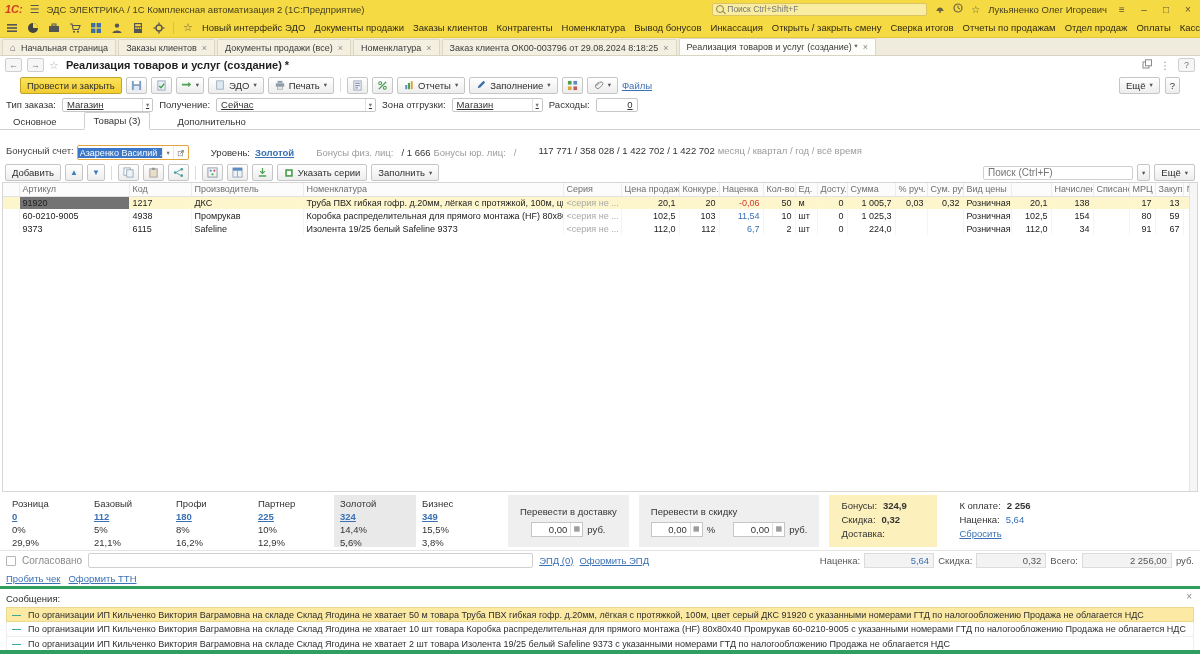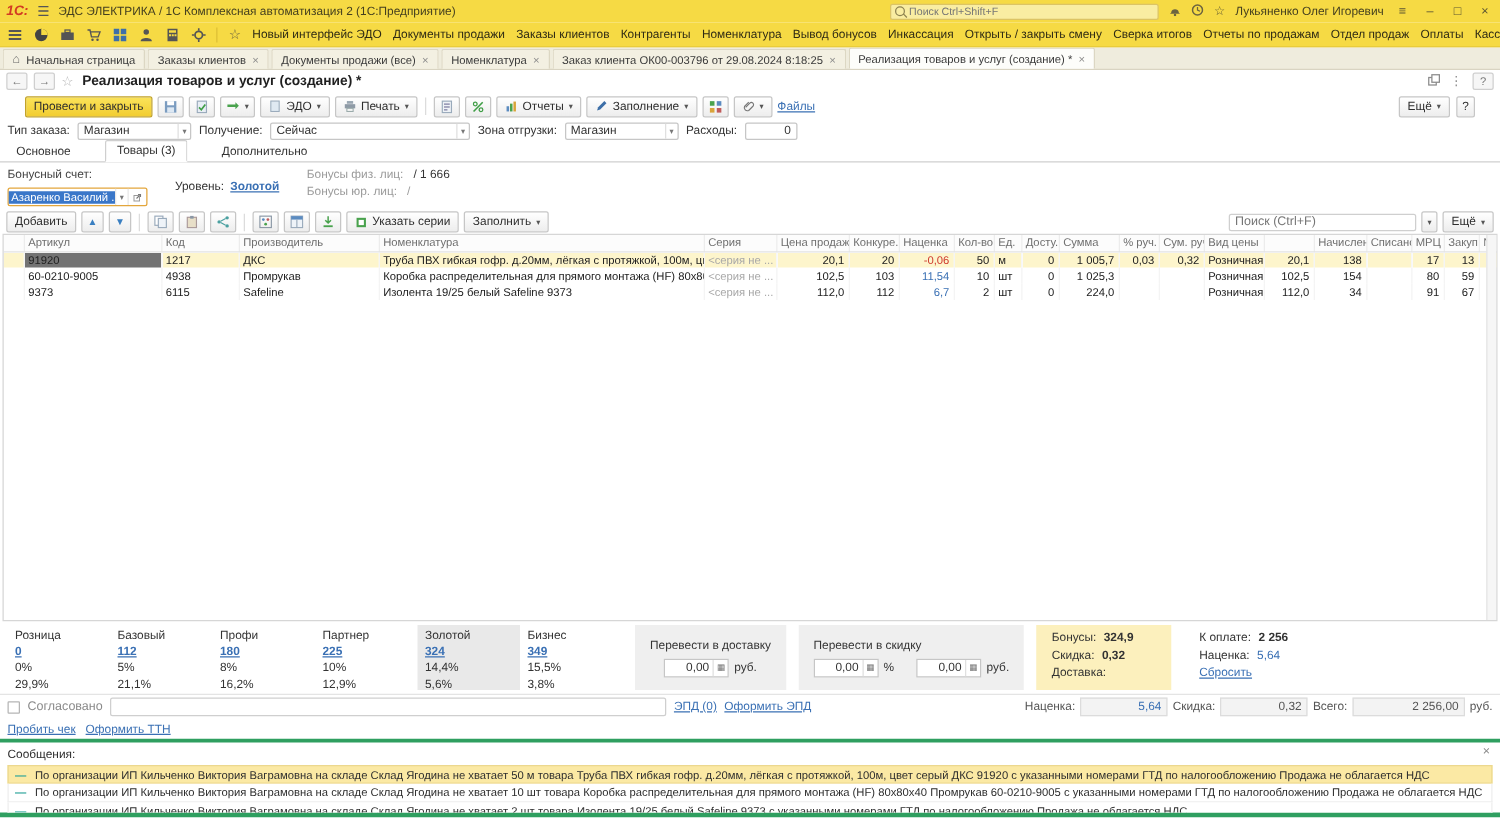--- a/index.html
+++ b/index.html
@@ -51,38 +51,38 @@
   .btn.primary { background:linear-gradient(#fbe35a,#f2cd31); border-color:#c2a32a; }
   .btn.iconbtn { padding:0 4px; }
   .caret { font-size:6.5px; color:#555; }
   .vsep { width:1px; height:14px; background:#dcdcdc; margin:0 2px; }
   .link { color:#3a70b4; text-decoration:underline; font-size:9.5px; cursor:pointer; white-space:nowrap;}
   .tb-end { margin-left:auto; display:flex; gap:5px; align-items:center;}
 
   .params { height:17px; padding:0 6px; gap:6px; flex:none; font-size:9.5px; color:#333;}
   .plabel { color:#333; }
   .field { border:1px solid #c6c6c6; height:14px; background:#fff; border-radius:2px;
-           display:inline-flex; align-items:center; padding:0 0 0 4px; font-size:9.5px; }
+           display:inline-flex; align-items:center; padding:0 0 0 4px; font-size:9.5px;text-decoration:underline; }
   .field .val { min-width:72px; }
   .field .dd { color:#777; font-size:6.5px; padding:0 3px; border-left:1px solid #e0e0e0; margin-left:3px; height:100%; display:flex; align-items:center;}
   .numfield { width:42px; justify-content:flex-end; padding-right:4px; }
 
   .formtabs { height:17px; border-bottom:1px solid #cfcfcf; display:flex; align-items:flex-end; padding:0 4px; gap:18px; flex:none;}
   .ftab { padding:2px 9px 2px; font-size:9.5px; color:#333; cursor:pointer; }
   .ftab.active { border:1px solid #cfcfcf; border-bottom:2px solid #fff; margin-bottom:-1px; background:#fff; border-radius:2px 2px 0 0;}
 
   
   .bonus { flex:none; padding:4px 6px 3px; display:flex; gap:22px; font-size:9.5px; }
   .bonus .lbl { color:#444; margin-bottom:2px; }
   .acctfield { border:1px solid #e3a63c; height:15px; display:flex; align-items:center; border-radius:2px; background:#fff; width:112px;}
   .acctsel { background:#3a77c9; color:#fff; font-size:9px; padding:0 2px; flex:1; overflow:hidden; white-space:nowrap;}
   .acctbtn { color:#777; font-size:6.5px; padding:0 3px; border-left:1px solid #e8e8e8; height:100%; display:flex; align-items:center;}
   .greylbl { color:#9b9b9b; }
   .bonusnums { color:#333; }
-  .bonus .col { display:flex; flex-direction:column; gap:3px; justify-content:flex-start;}
+  .bonus .col { display:flex; flex-direction:row; gap:3px; justify-content:flex-start;margin-top:11px;}
 
   
   .gridtb { height:19px; padding:0 5px; gap:4px; flex:none; }
   .arrbtn { color:#3a7fc1; font-size:8px; }
   .gsearch { margin-left:auto; display:flex; gap:4px; align-items:center;}
   .gsearch .searchinput { width:150px; height:14px; border:1px solid #cfcfcf; border-radius:2px; font-size:10px; color:#9a9a9a; padding:0 4px; font-family:inherit; outline:none;}
 
   
   .gridwrap { height:310px; margin:0 2px; border:1px solid #d6d6d6; overflow:hidden; position:relative; flex:none; background:#fff;}
   table { border-collapse:collapse; table-layout:fixed; width:1188px; }
@@ -432,20 +432,24 @@
   </div>
   <div class="col">
     <span class="row" style="gap:8px">
       <span class="greylbl">Бонусы физ. лиц:</span>
       <span class="bonusnums">/   1 666</span>
     </span>
     <span class="row" style="gap:8px">
       <span class="greylbl">Бонусы юр. лиц:</span>
       <span class="greylbl">/</span>
     </span>
+  </div>
+  <div class="col">
+    <span class="bonusnums">117 771 / 358 028 / 1 422 702 / 1 422 702</span>
+    <span class="greylbl">месяц / квартал / год / всё время</span>
   </div>
 </div>
 
 <div class="gridtb row">
   <span class="btn">Добавить</span>
   <span class="btn iconbtn arrbtn">▲</span>
   <span class="btn iconbtn arrbtn">▼</span>
   <span class="vsep"></span>
   <span class="btn iconbtn">
       <svg width="11" height="11" viewBox="0 0 12 12">

